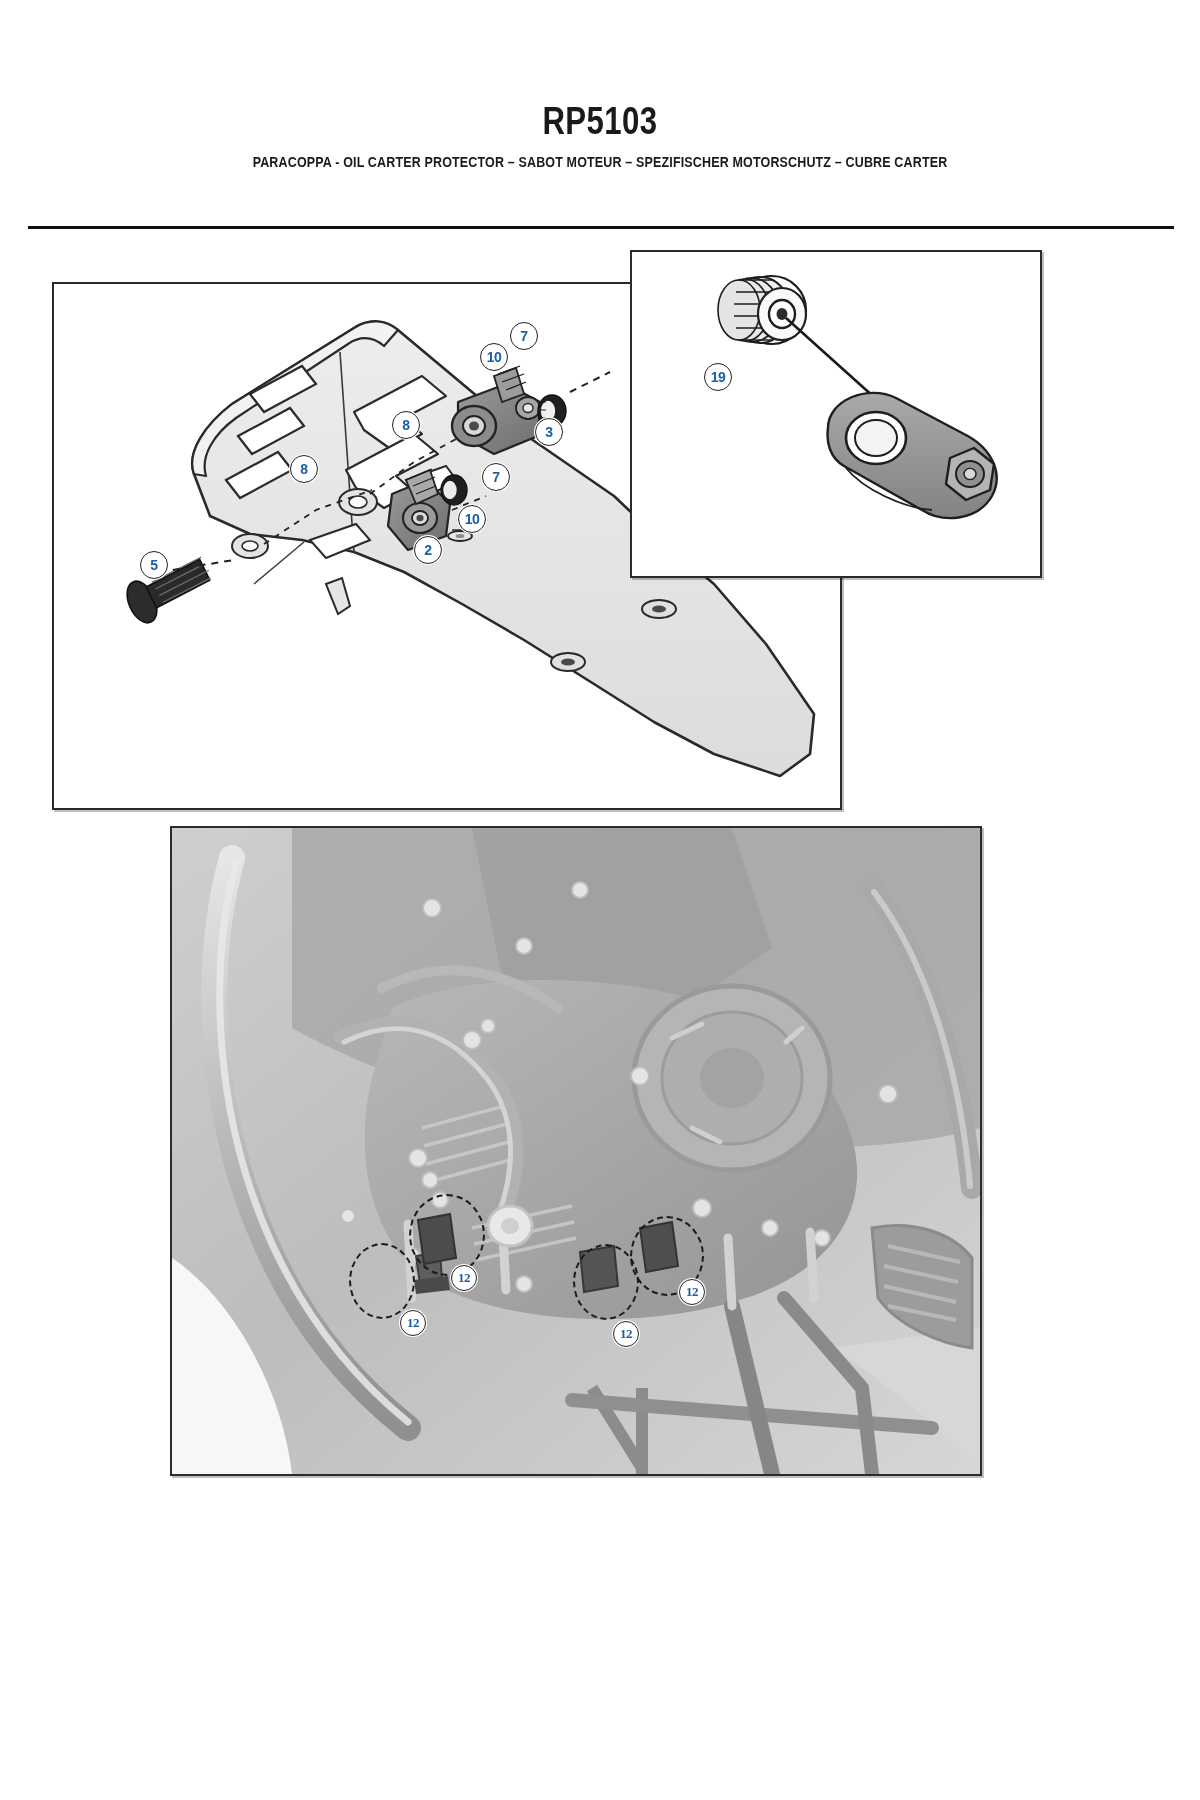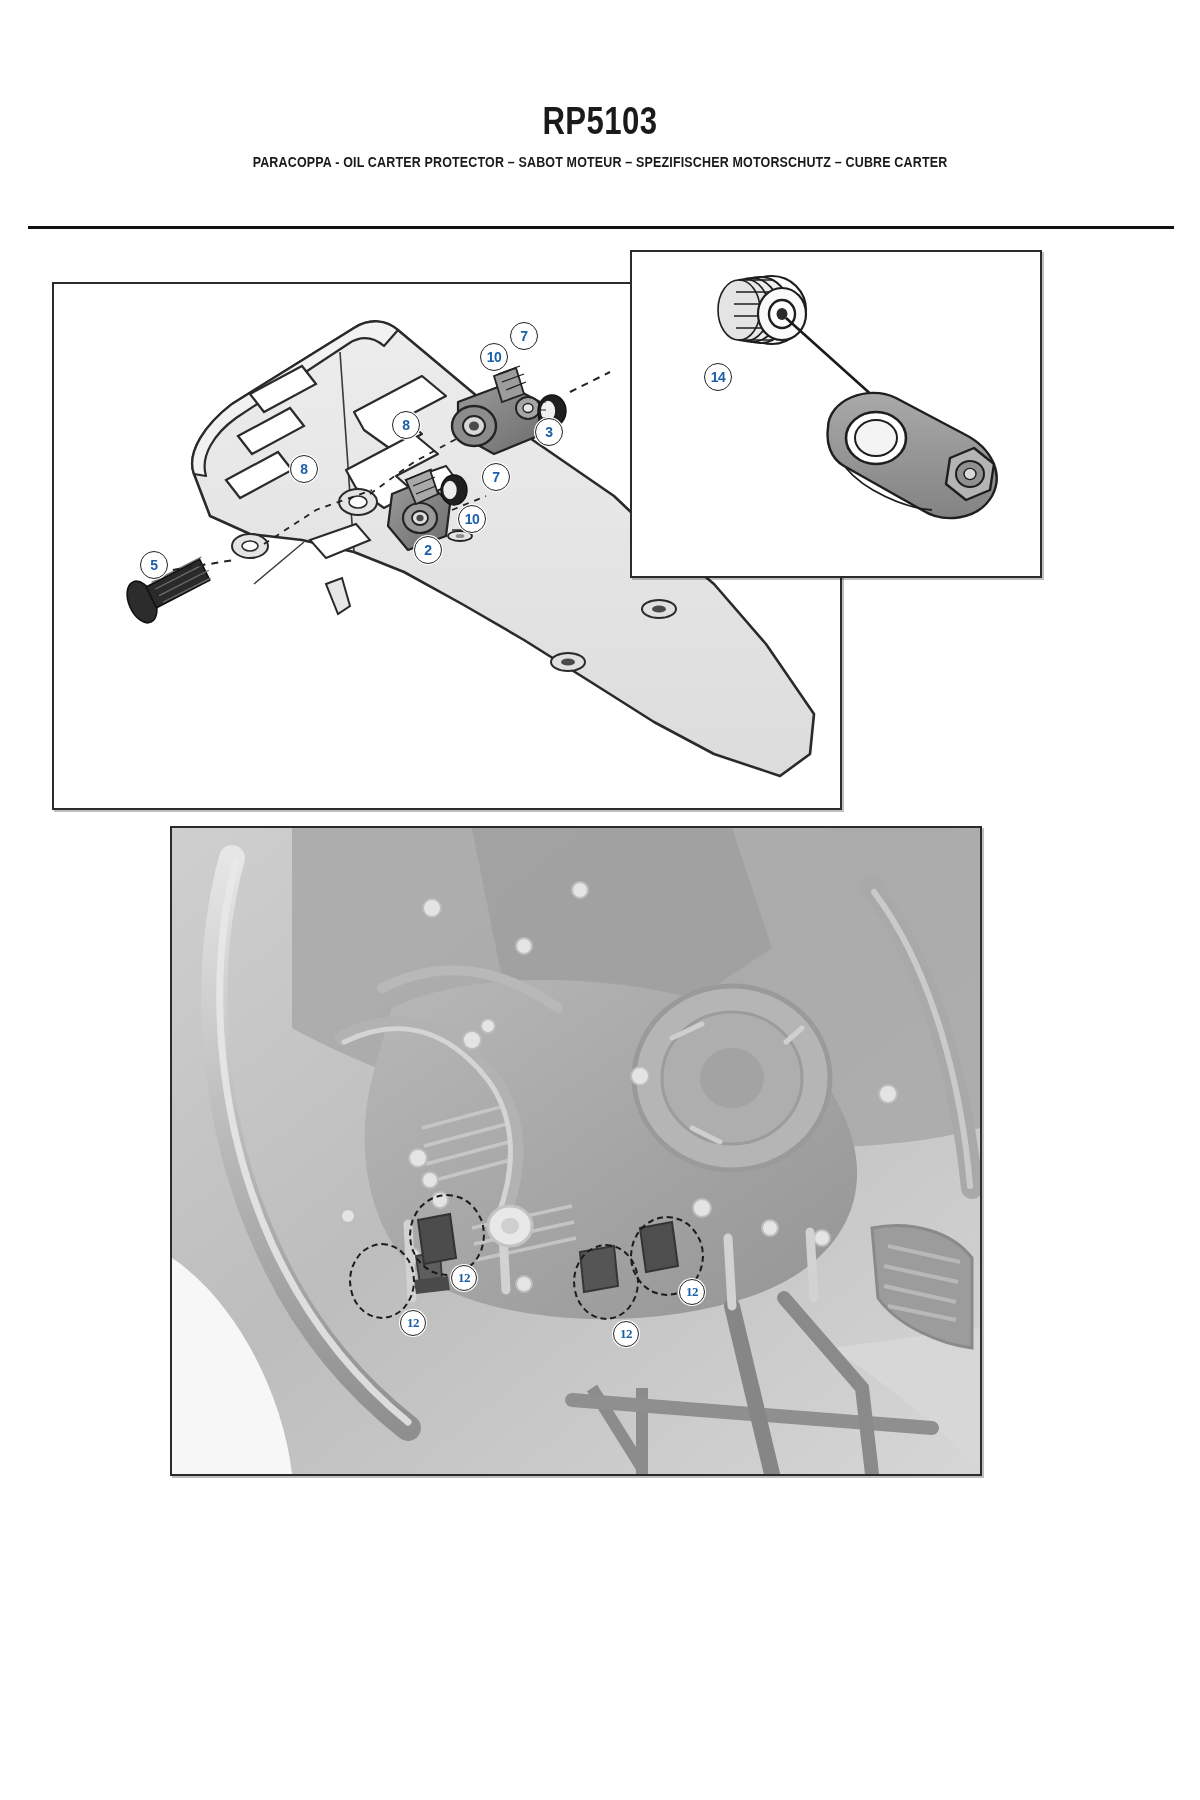--- a/index.html
+++ b/index.html
@@ -347,20 +347,20 @@
   <div class="callout" style="left:510px;top:322px;">7</div>
   <div class="callout" style="left:480px;top:343px;">10</div>
   <div class="callout" style="left:535px;top:418px;">3</div>
   <div class="callout" style="left:392px;top:411px;">8</div>
   <div class="callout" style="left:290px;top:455px;">8</div>
   <div class="callout" style="left:482px;top:463px;">7</div>
   <div class="callout" style="left:458px;top:505px;">10</div>
   <div class="callout" style="left:414px;top:536px;">2</div>
   <div class="callout" style="left:140px;top:551px;">5</div>
 
-  <div class="callout" style="left:704px;top:363px;z-index:12;">14</div>
+  <div class="callout" style="left:704px;top:363px;z-index:12;">19</div>
 
   <div class="callout sm" style="left:451px;top:1265px;">12</div>
   <div class="callout sm" style="left:400px;top:1310px;">12</div>
   <div class="callout sm" style="left:679px;top:1279px;">12</div>
   <div class="callout sm" style="left:613px;top:1321px;">12</div>
 
 </div>
 
 </body></html>

